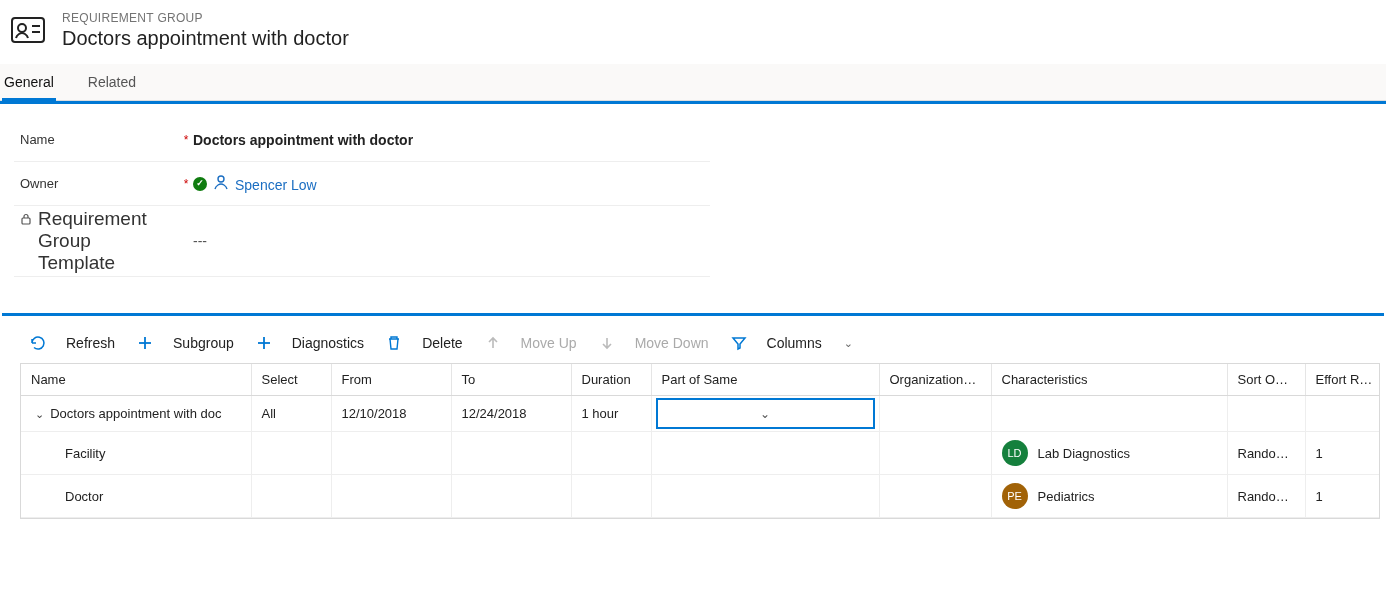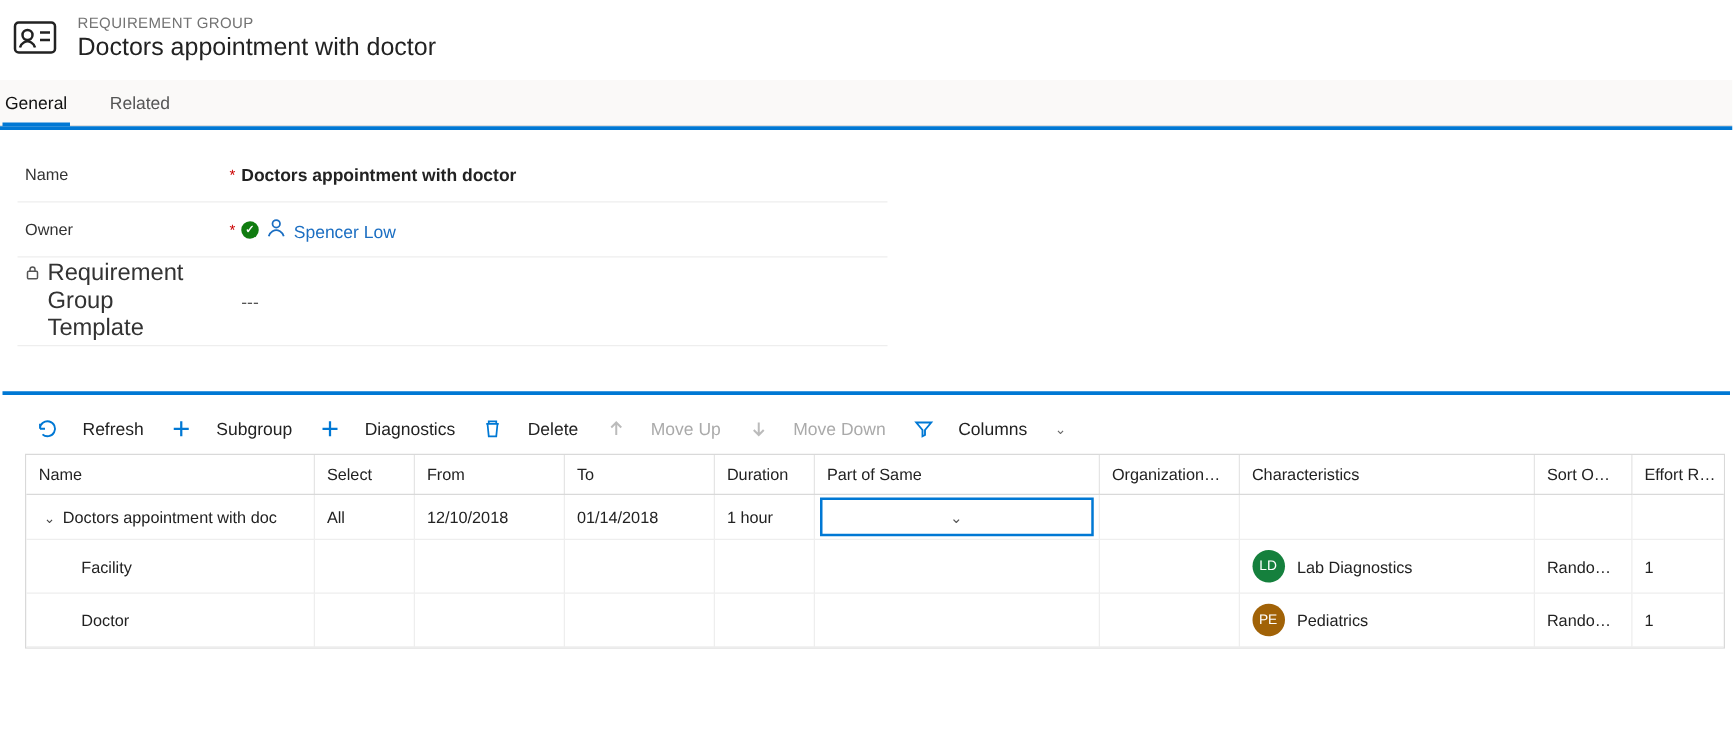--- a/index.html
+++ b/index.html
@@ -298,21 +298,21 @@
           <th>Characteristics</th>
           <th>Sort Option</th>
           <th>Effort Require</th>
         </tr>
       </thead>
       <tbody id="grid-body">
           <tr>
             <td style="padding-left: 14px;"><span class="row-chev">⌄</span><span>Doctors appointment with doc</span></td>
             <td>All</td>
             <td>12/10/2018</td>
-            <td>01/14/2018</td>
+            <td>12/24/2018</td>
             <td>1 hour</td>
             <td style="padding: 0px;">
               <div class="cell-dd">
                 <span class="chev2">⌄</span>
               </div>
             </td>
             <td></td>
             <td></td>
             <td></td>
             <td></td>

